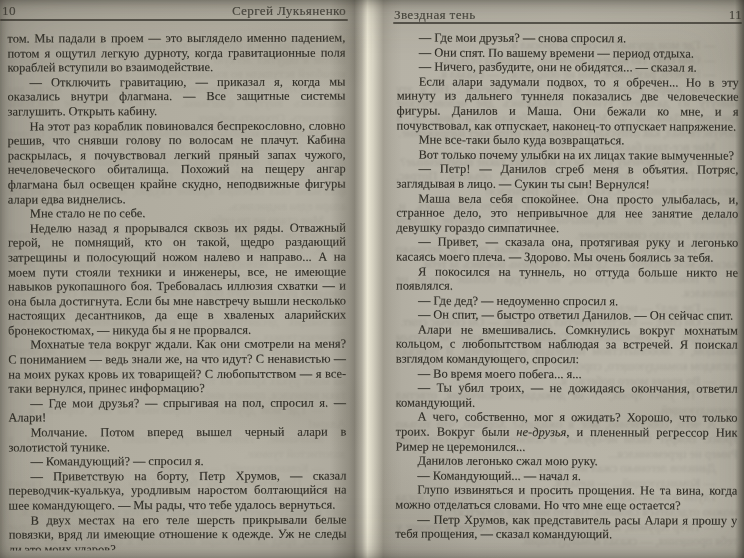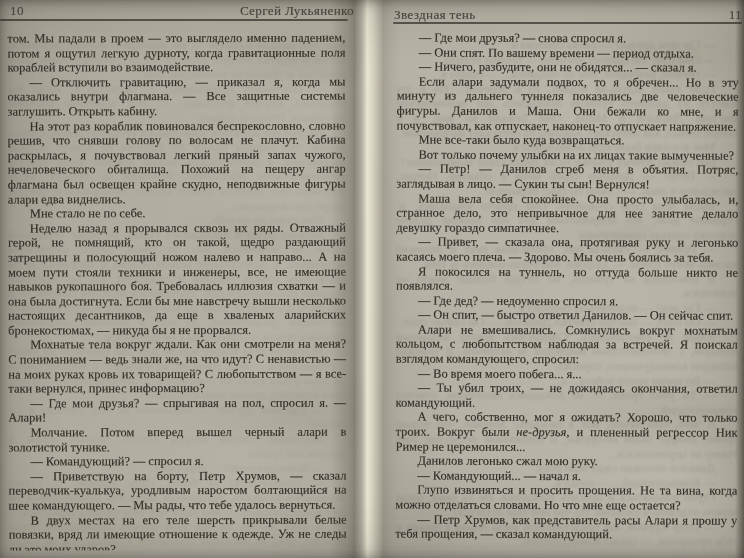--- a/index.html
+++ b/index.html
@@ -17,21 +17,21 @@
   
   .page::before{content:"";position:absolute;inset:0;pointer-events:none;background:
     radial-gradient(150px 55px at 82% 10%, rgba(120,115,100,0.16), transparent 70%),
     radial-gradient(120px 45px at 68% 42%, rgba(120,115,100,0.10), transparent 70%),
     radial-gradient(170px 65px at 78% 74%, rgba(120,115,100,0.13), transparent 70%),
     radial-gradient(200px 80px at 15% 92%, rgba(120,115,100,0.10), transparent 70%);}
   
   .head{position:absolute;display:flex;justify-content:space-between;align-items:baseline;
     color:var(--head,#4e4c44);font-size:13px;letter-spacing:0.4px;
     text-shadow:0.3px 0.3px 0.6px rgba(60,58,48,0.45);}
-  .head-left{top:3px;left:10px;width:344px;align-items:center;}
+  .head-left{top:3px;left:2px;width:344px;align-items:center;}
   .head-right{top:7px;left:22px;width:348px;}
   .rule{position:absolute;height:2px;background:var(--rule,#3c3a32);opacity:0.78;border-radius:1px;}
   .rule-left{top:19px;left:0;width:348px;}
   .rule-right{top:22px;left:21px;width:349px;}
   
   .textcol{
     font-size:12.4px;line-height:14.6px;text-align:justify;
     color:var(--ink,#312f28);
     letter-spacing:0.05px;word-spacing:-0.2px;
     hyphens:auto;-webkit-hyphens:auto;

